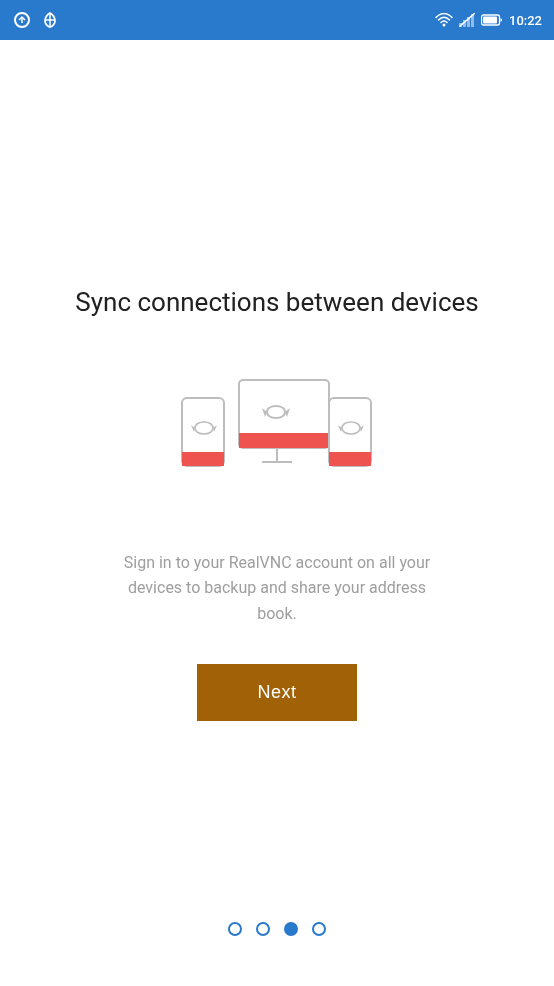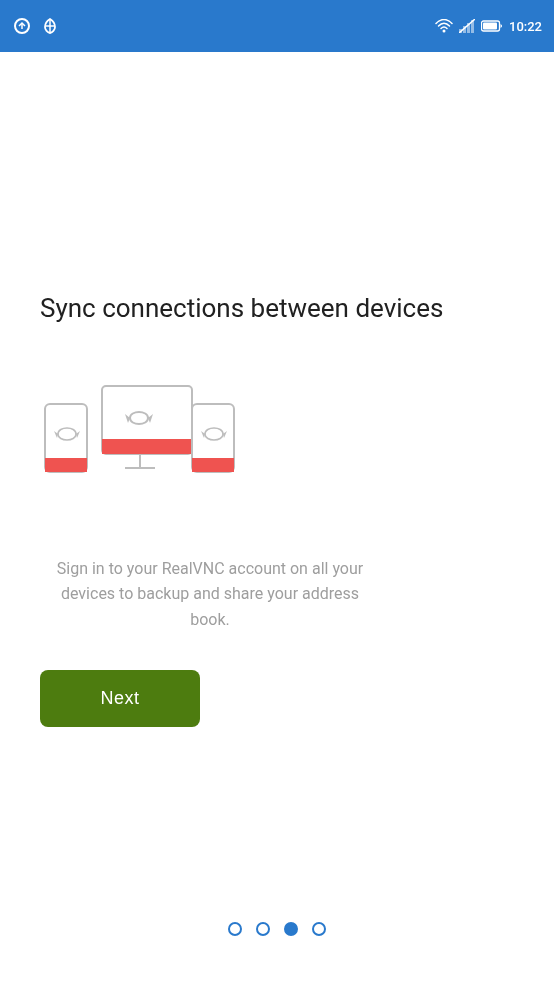--- a/index.html
+++ b/index.html
@@ -10,21 +10,21 @@
       font-family: 'Roboto', Arial, sans-serif;
       background: #ffffff;
       overflow: hidden;
       display: flex;
       flex-direction: column;
     }
 
     
     .status-bar {
       width: 100%;
-      height: 52px;
+      height: 40px;
       background: #2979cc;
       display: flex;
       align-items: center;
       justify-content: space-between;
       padding: 12px 12px;
       flex-shrink: 0;
     }
 
     .status-bar-left {
       display: flex;
@@ -47,21 +47,21 @@
       color: white;
       font-size: 13px;
       font-weight: 500;
     }
 
     
     .main-content {
       flex: 1;
       display: flex;
       flex-direction: column;
-      align-items: flex-start;
+      align-items: center;
       justify-content: center;
       padding: 40px 40px 60px 40px;
     }
 
     .title {
       font-size: 26px;
       font-weight: 400;
       color: #212121;
       text-align: center;
       line-height: 1.35;
@@ -79,24 +79,24 @@
     .description {
       font-size: 16px;
       color: #9e9e9e;
       text-align: center;
       line-height: 1.6;
       margin-bottom: 38px;
       max-width: 340px;
     }
 
     .next-button {
-      background: #4d7c0f;
+      background: #a16207;
       color: white;
       border: none;
-      border-radius: 8px;
+      border-radius: 0;
       padding: 18px 60px;
       font-size: 18px;
       font-weight: 500;
       cursor: pointer;
       letter-spacing: 0.5px;
       min-width: 160px;
     }
 
     
     .dots-container {

